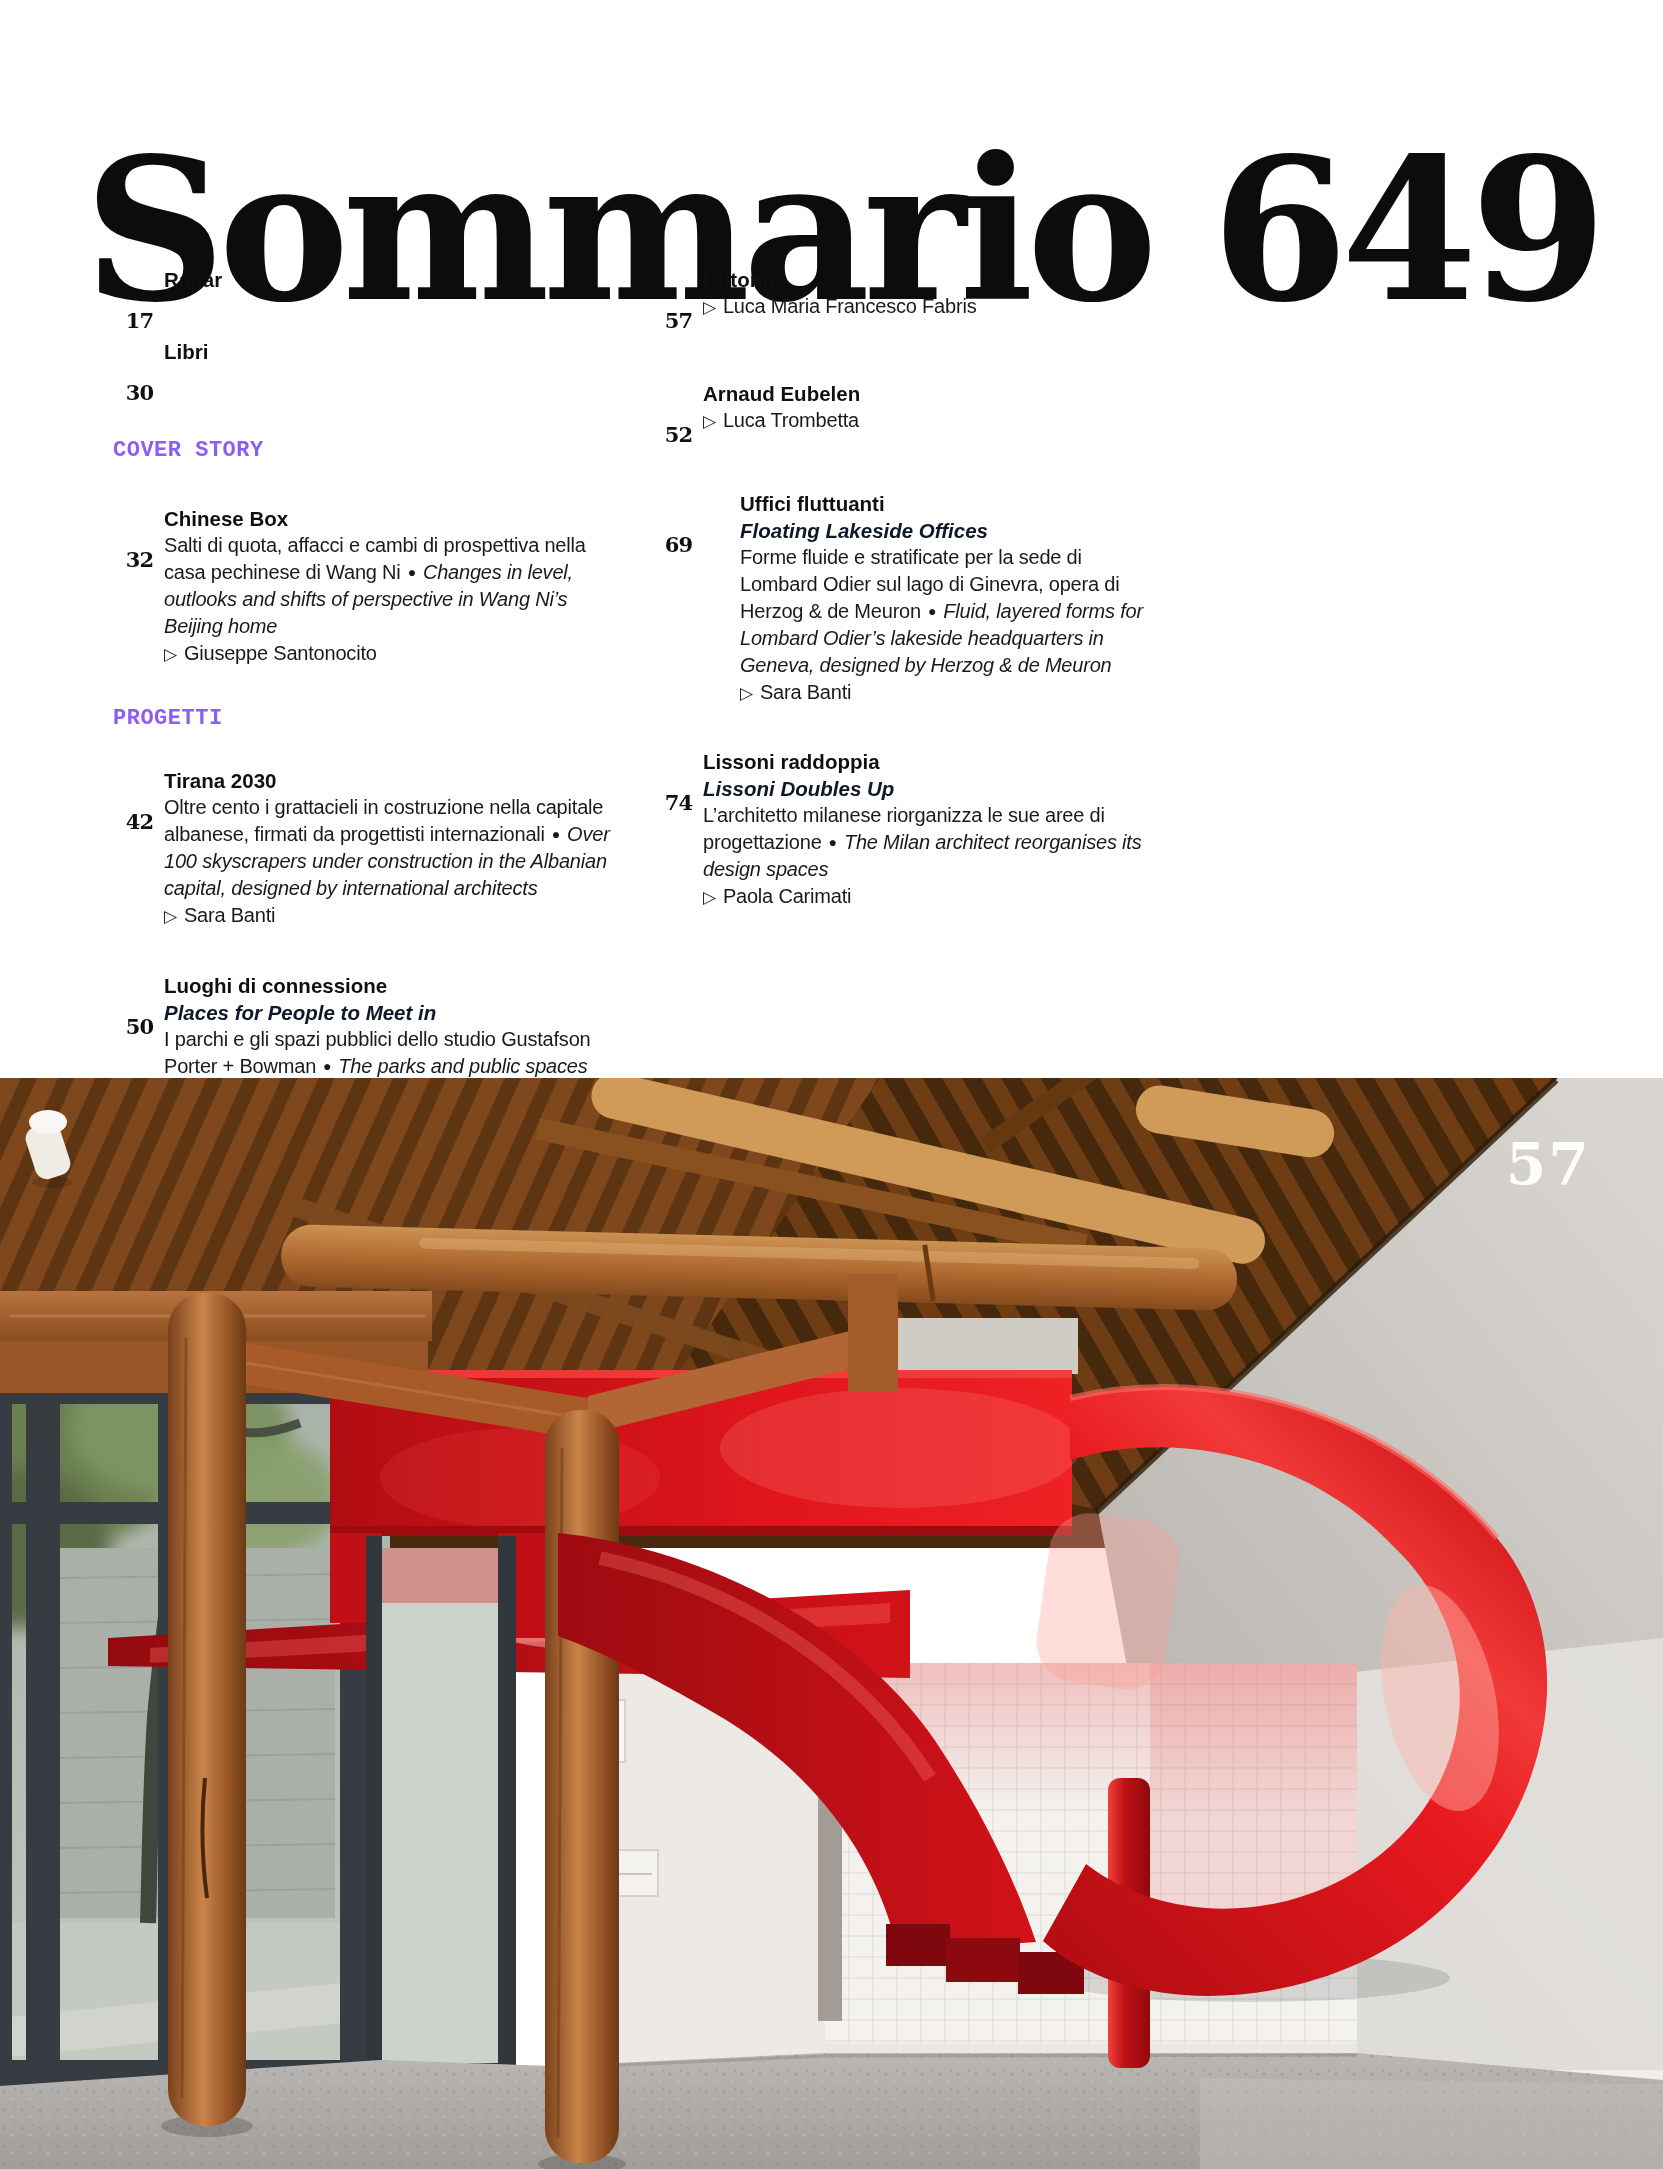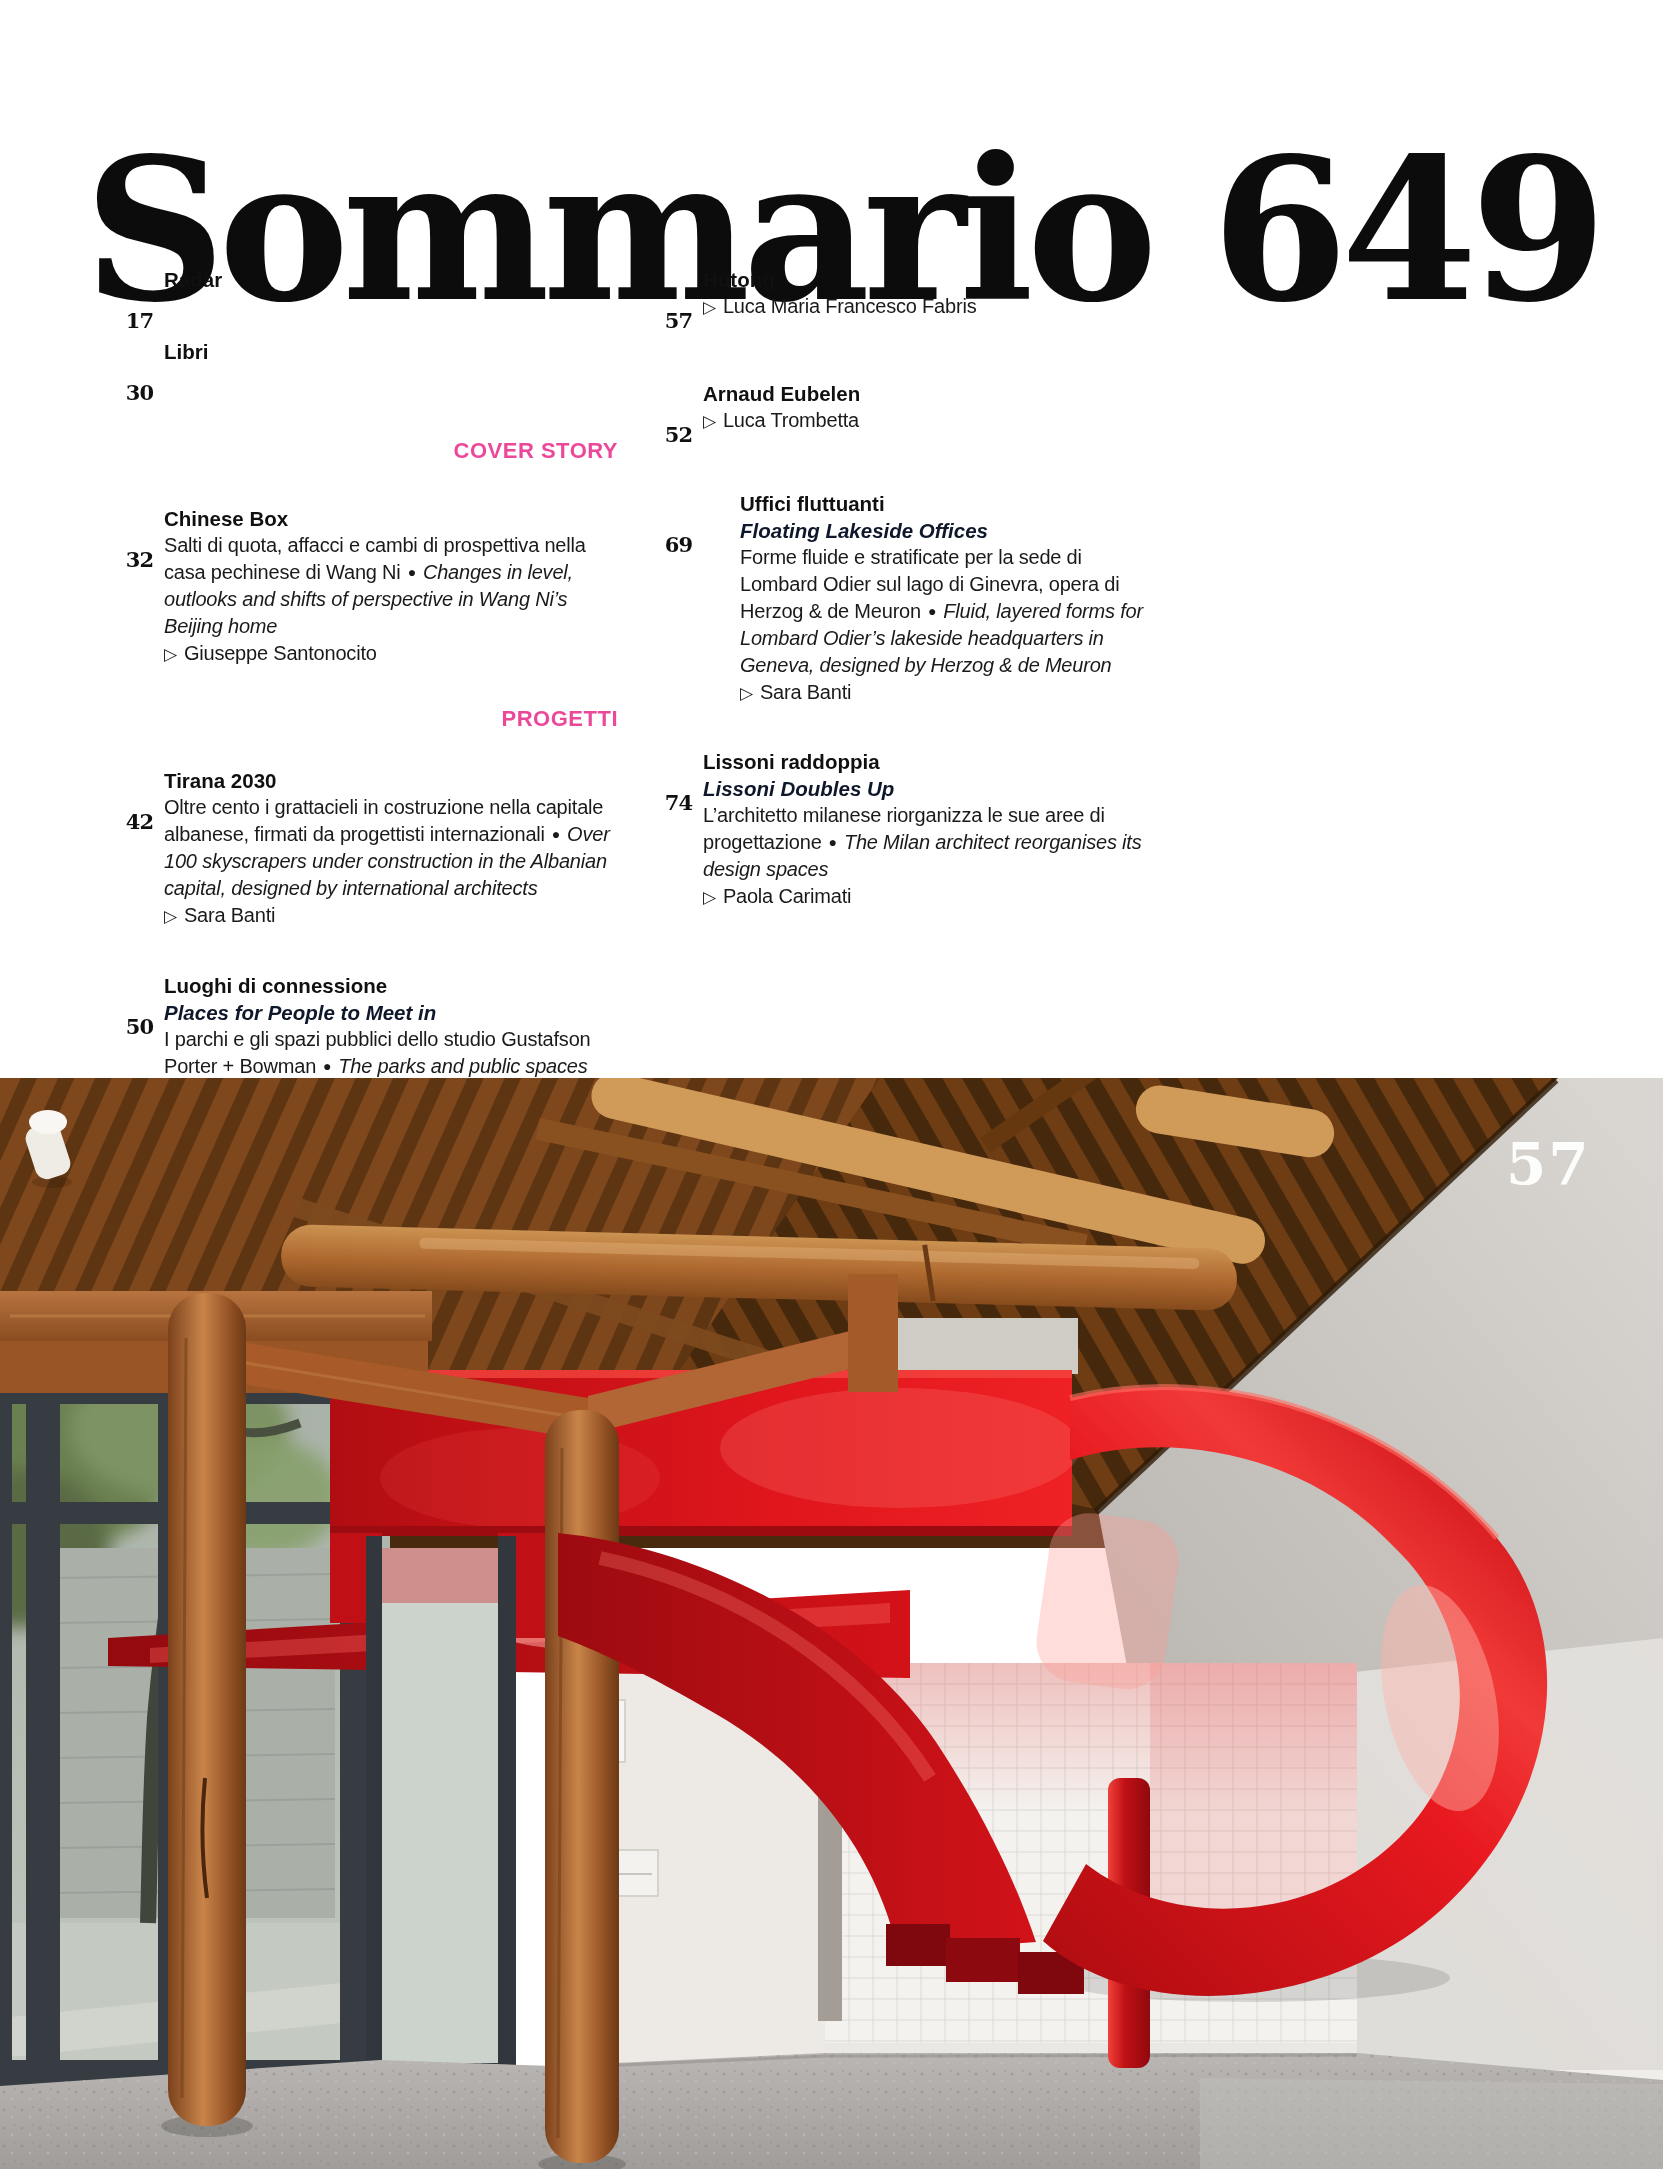--- a/index.html
+++ b/index.html
@@ -9,22 +9,22 @@
         font-family:"DejaVu Serif","Liberation Serif",serif;font-weight:700;
         font-size:196px;line-height:1.08;letter-spacing:-7px;color:#0c0c0c;white-space:nowrap;text-align:center;}
   .col{position:absolute;top:266px;width:505px;font-size:20px;line-height:27px;}
   .col-left{left:113px;}
   .col-right{left:652px;}
   .row{display:grid;grid-template-columns:40px 1fr;column-gap:11px;}
   .num{font-family:"DejaVu Serif","Liberation Serif",serif;font-weight:700;
        font-size:21px;text-align:right;letter-spacing:-1px;color:#101010;margin-top:41px;}
   .ttl{font-weight:700;font-size:20.5px;color:#101010;}
   .ttl2{font-weight:700;font-style:italic;font-size:20.5px;color:#0f172a;}
-  .sec{font-family:Liberation Sans, sans-serif;font-weight:700;
-       font-size:22px;letter-spacing:0.5px;color:#ec4899;text-align:right;}
+  .sec{font-family:Liberation Mono, monospace;font-weight:700;
+       font-size:22px;letter-spacing:0.5px;color:#8b5cf6;}
   .desc,.by{margin:0;color:#1a1a1a;letter-spacing:-0.2px;}
   .desc em{font-style:italic;}
   .sep{font-size:14px;margin:0 7px;vertical-align:2px;}
   .tri{margin-right:7px;font-size:17px;}
   .photo{position:absolute;left:0;top:1078px;width:1663px;height:1091px;}
   .photo svg{display:block;}
 </style>
 </head>
 <body>
 

